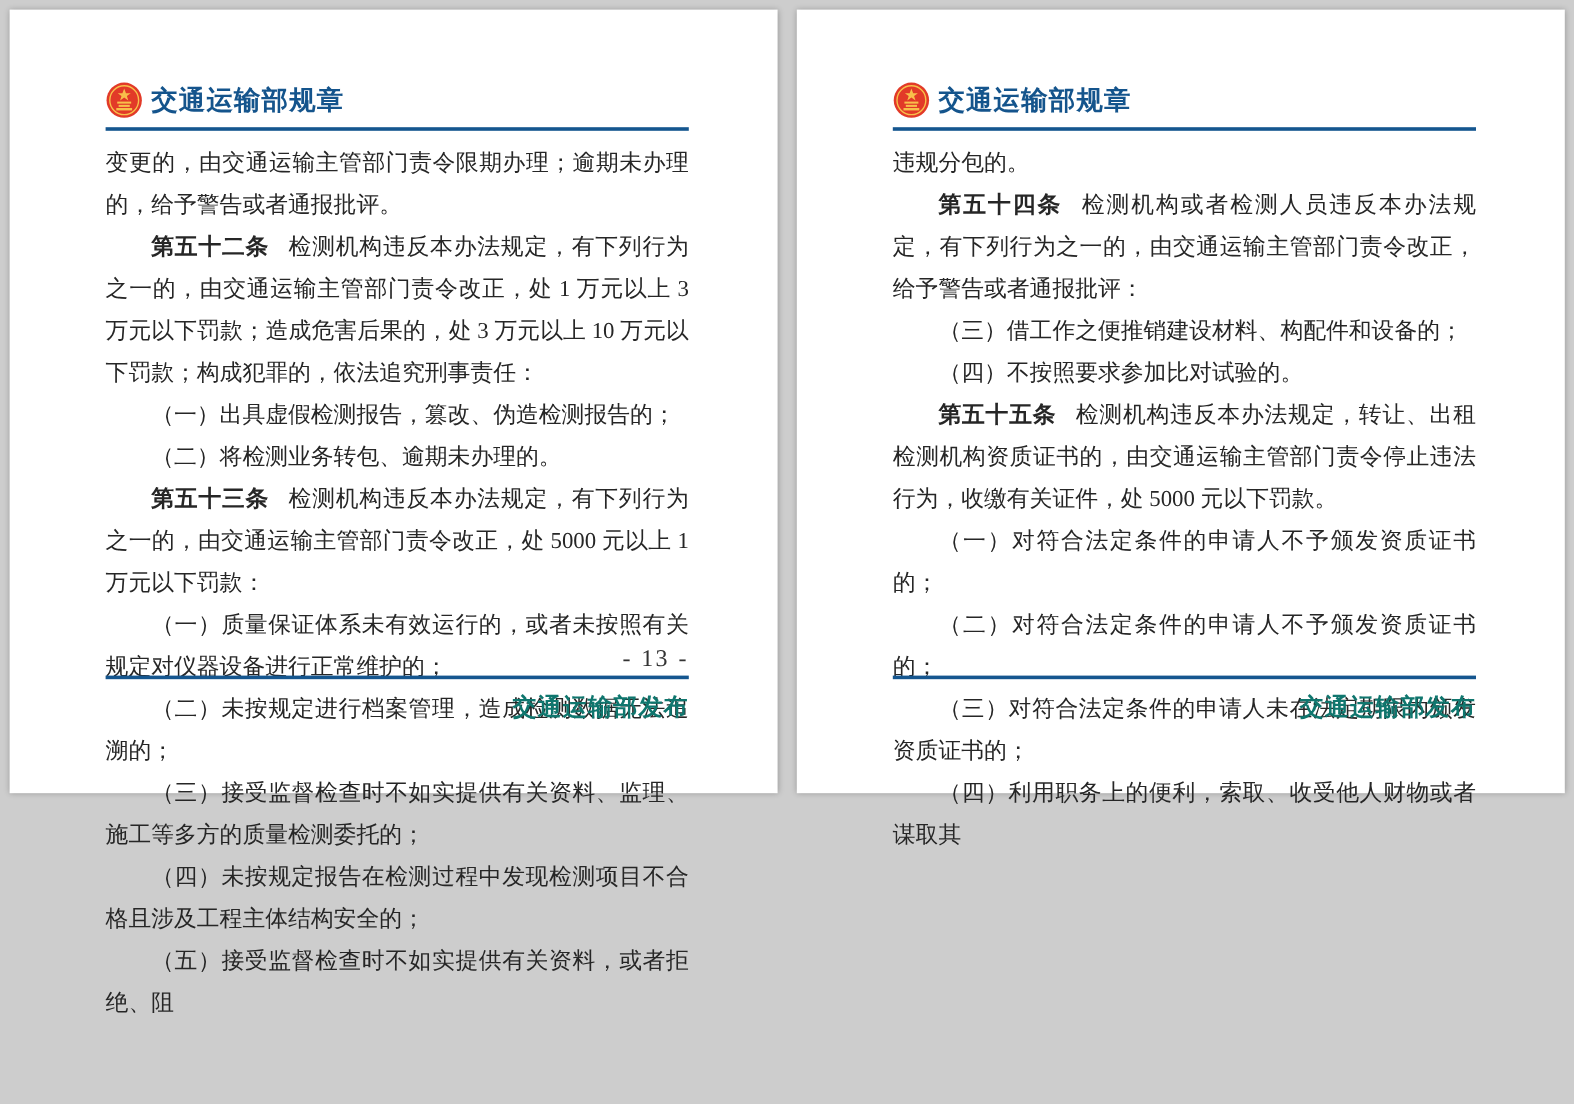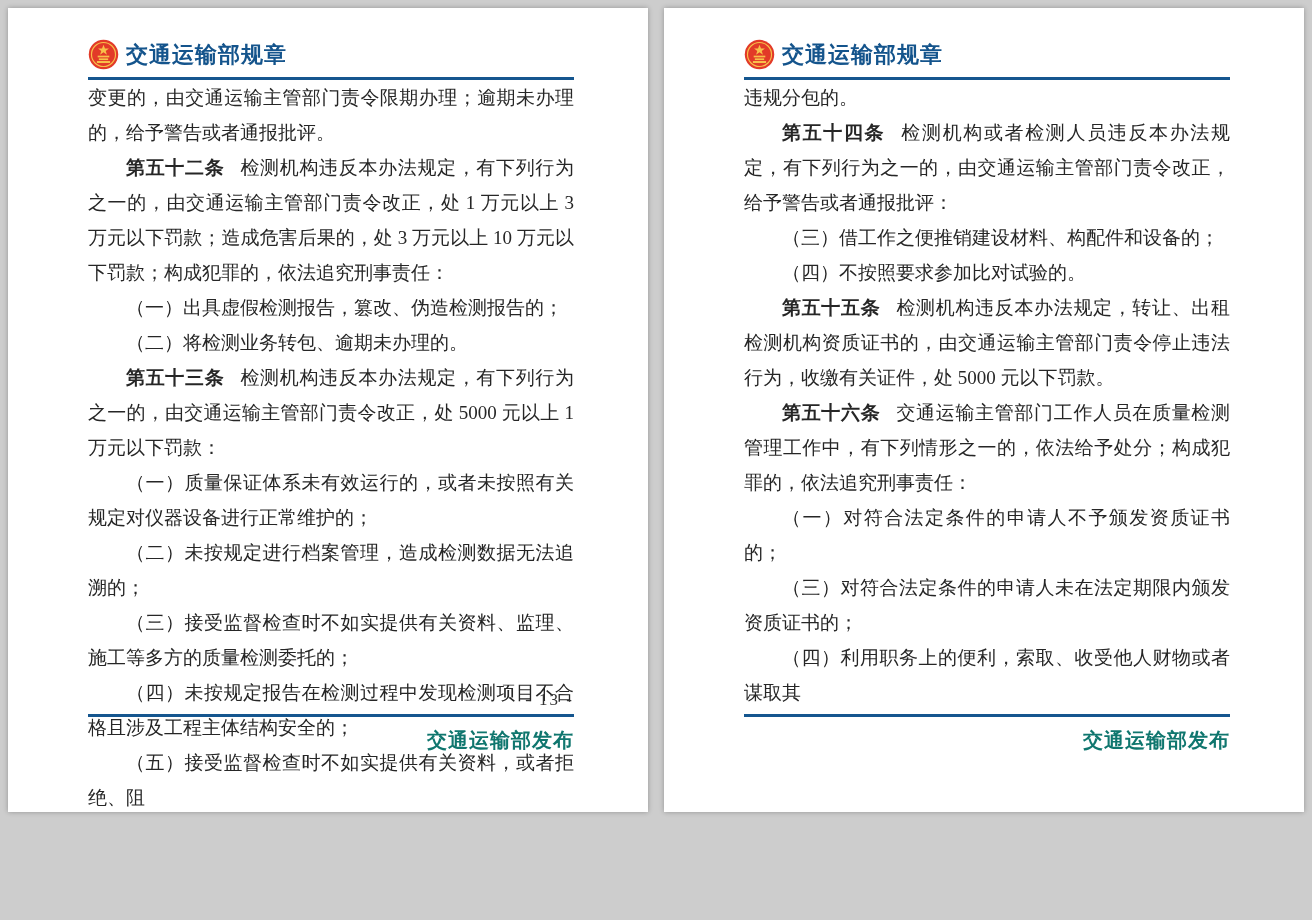--- a/index.html
+++ b/index.html
@@ -5,24 +5,24 @@
   * { margin: 0; padding: 0; box-sizing: border-box; }
   html, body {
     width: 1312px; height: 920px;
     background: #cdcdcd;
     overflow: hidden;
     font-family: "Liberation Serif", "DejaVu Serif", serif;
   }
   .canvas { position: relative; width: 1312px; height: 920px; }
   .page {
     position: absolute; top: 8px;
-    width: 640px; height: 804px;
+    width: 640px; height: 653px;
     background: #ffffff;
     box-shadow: 0 0 5px rgba(0,0,0,0.28);
-    padding: 31px 74px 0 80px;
+    padding: 60px 74px 0 80px;
   }
   .page-left  { left: 8px; }
   .page-right { left: 664px; }
 
   .page-header { }
   .header-row { display: flex; align-items: center; gap: 7px; }
   .emblem { width: 31px; height: 31px; flex: 0 0 auto; }
   .header-title {
     font-family: "Liberation Sans", "DejaVu Sans", sans-serif;
     font-weight: 700;
@@ -31,36 +31,37 @@
     letter-spacing: 1px;
     white-space: nowrap;
   }
   .header-rule {
     margin-top: 7px;
     height: 3px;
     background: #15568f;
   }
 
   .page-body {
+    margin-top: 10px;
     font-size: 19px;
     line-height: 35px;
     color: #262626;
     text-align: justify;
   }
   .para { text-indent: 2em; }
   .para.cont { text-indent: 0; }
   .lead { font-weight: 700; margin-right: 0.85em; }
 
   .page-footer {
     position: absolute;
     left: 80px; right: 74px;
     bottom: 58px;
   }
   .page-number {
-    font-size: 17px;
+    font-size: 20px;
     color: #333333;
     line-height: 24px;
     letter-spacing: 2px;
     margin-top: 48px;
   }
   .page-number[data-align="right"] { text-align: right; }
   .page-number[data-align="left"]  { text-align: left; }
   .footer-rule { height: 3px; background: #15568f; margin-top: 2px; }
   .publisher {
     margin-top: 10px;
@@ -146,24 +147,24 @@
         <p class="para"><b class="lead">第五十四条</b><span>检测机构或者检测人员违反本办法规定，有下列行为之一的，由交通运输主管部门责令改正，给予警告或者通报批评：</span></p>
 
 
 
         <p class="para"><span>（三）借工作之便推销建设材料、构配件和设备的；</span></p>
 
         <p class="para"><span>（四）不按照要求参加比对试验的。</span></p>
 
         <p class="para"><b class="lead">第五十五条</b><span>检测机构违反本办法规定，转让、出租检测机构资质证书的，由交通运输主管部门责令停止违法行为，收缴有关证件，处 5000 元以下罚款。</span></p>
 
-        <p class="para"><b class="lead">第五十六条</b><span>交通运输主管部门工作人员在质量检测管理工作中，有下列情形之一的，依法给予处分；构成犯罪的，依法追究刑事责任：</span></p>
 
         <p class="para"><span>（一）对符合法定条件的申请人不予颁发资质证书的；</span></p>
 
+        <p class="para"><span>（二）对符合法定条件的申请人不予颁发资质证书的；</span></p>
 
         <p class="para"><span>（三）对符合法定条件的申请人未在法定期限内颁发资质证书的；</span></p>
 
         <p class="para"><span>（四）利用职务上的便利，索取、收受他人财物或者谋取其</span></p>
       </div>
 
     <div class="page-footer">
       <div class="footer-rule"></div>
       <div class="publisher">交通运输部发布</div>
     </div>

